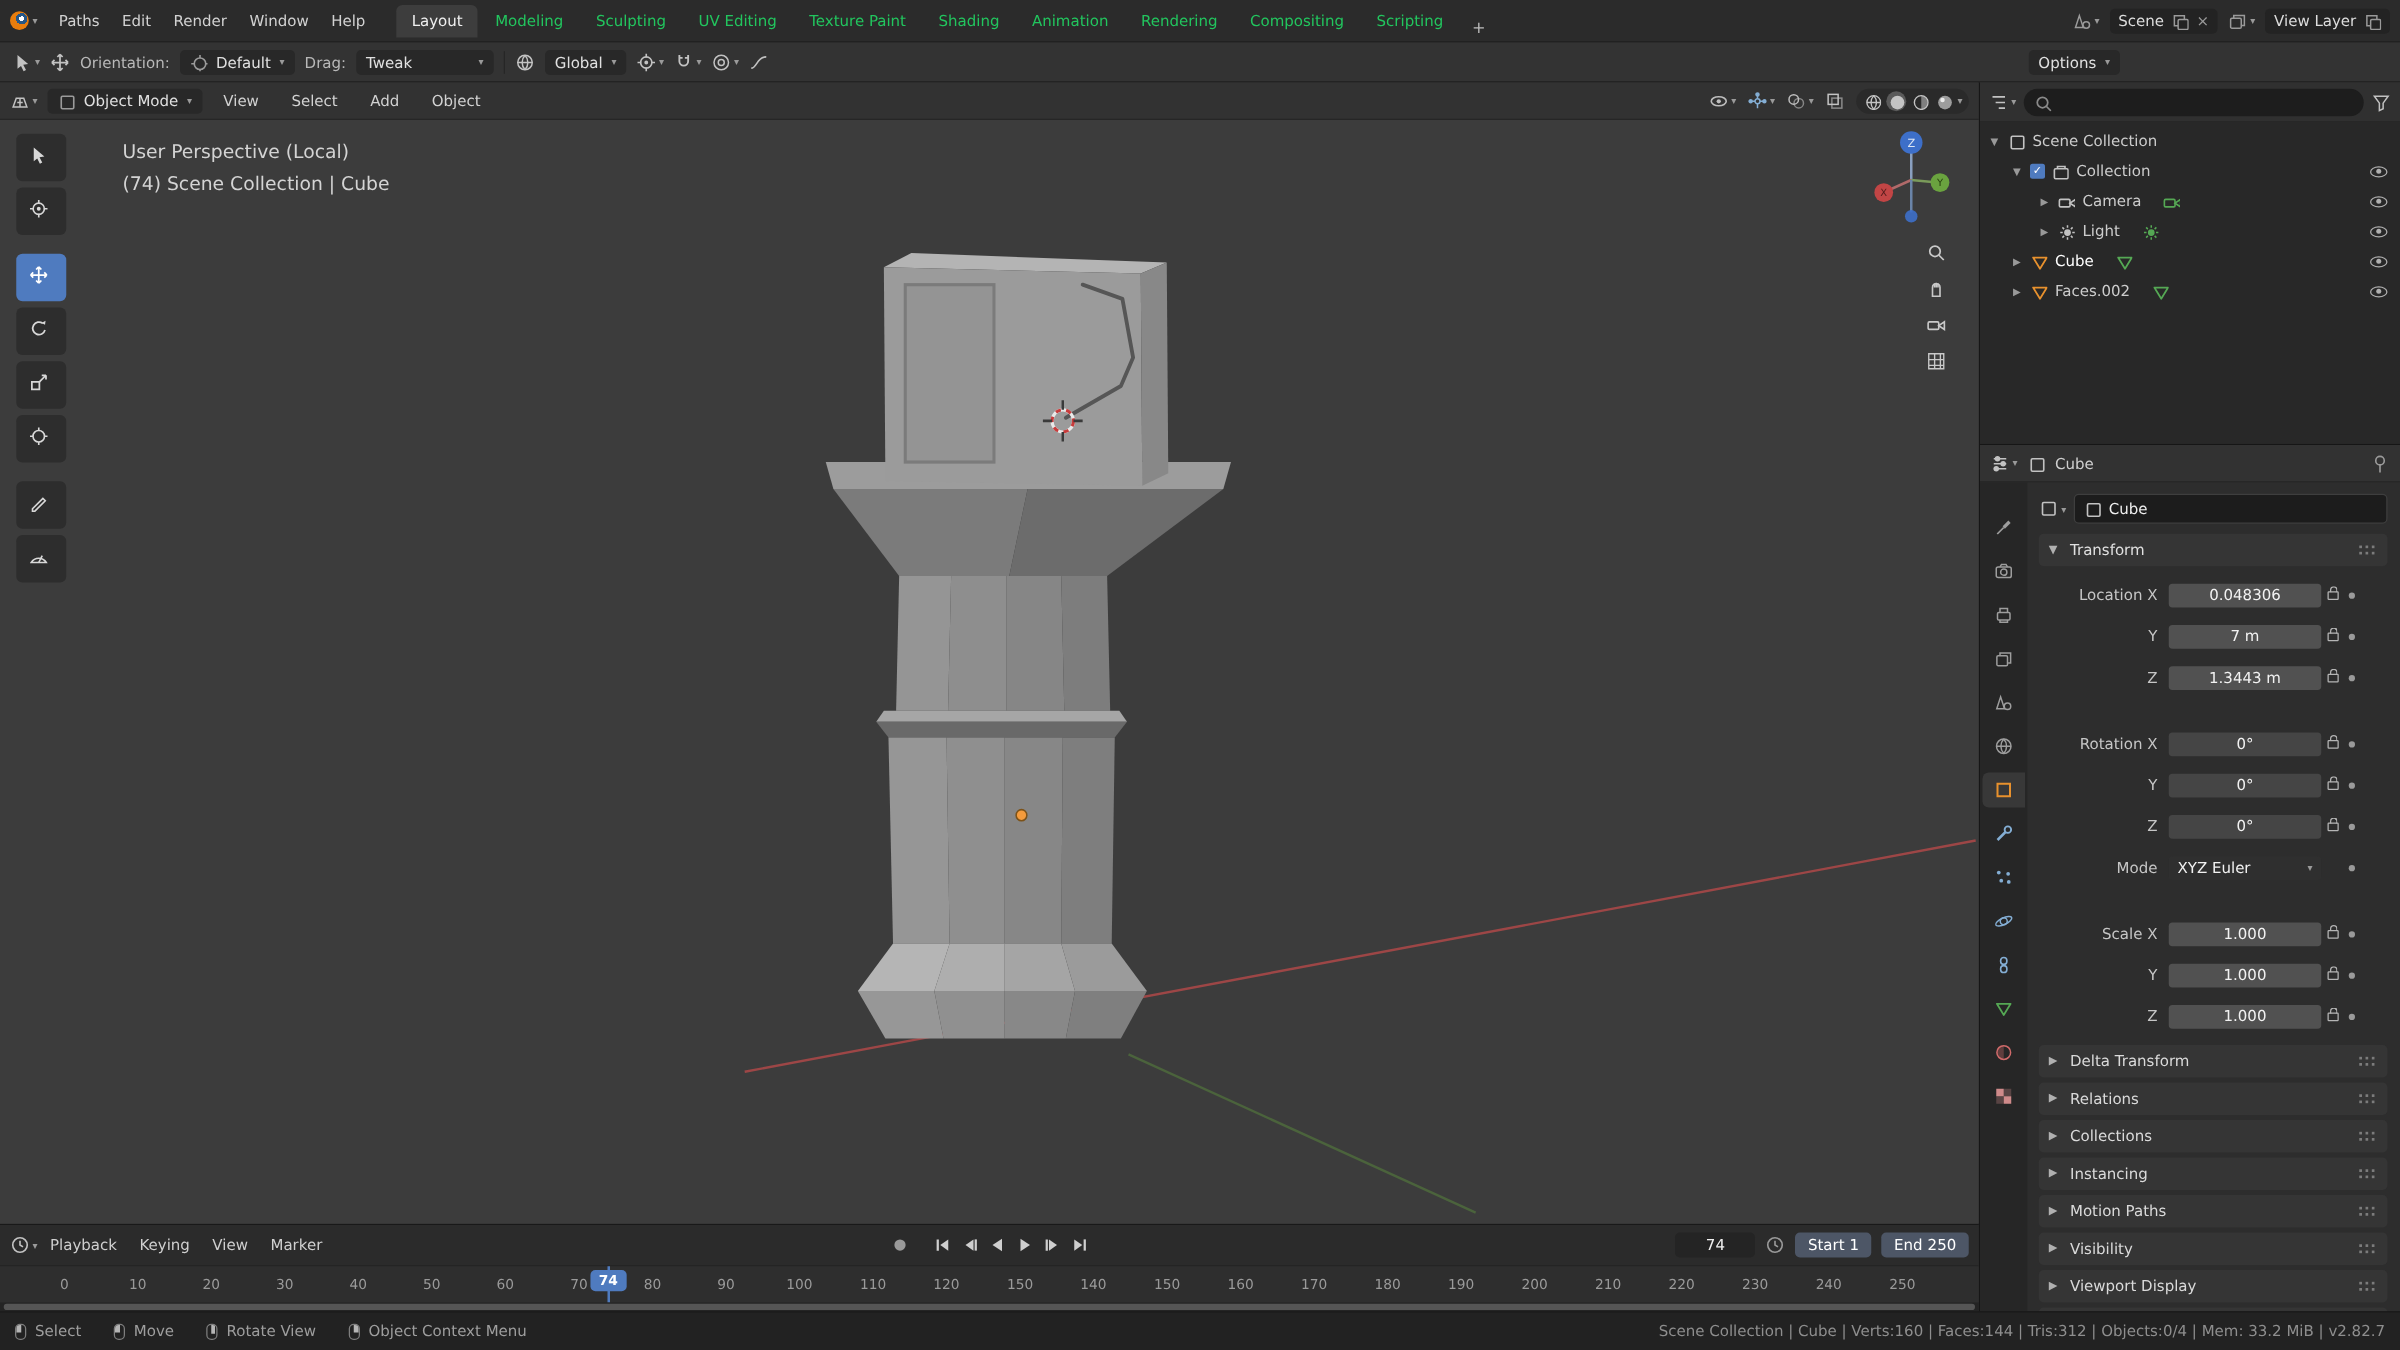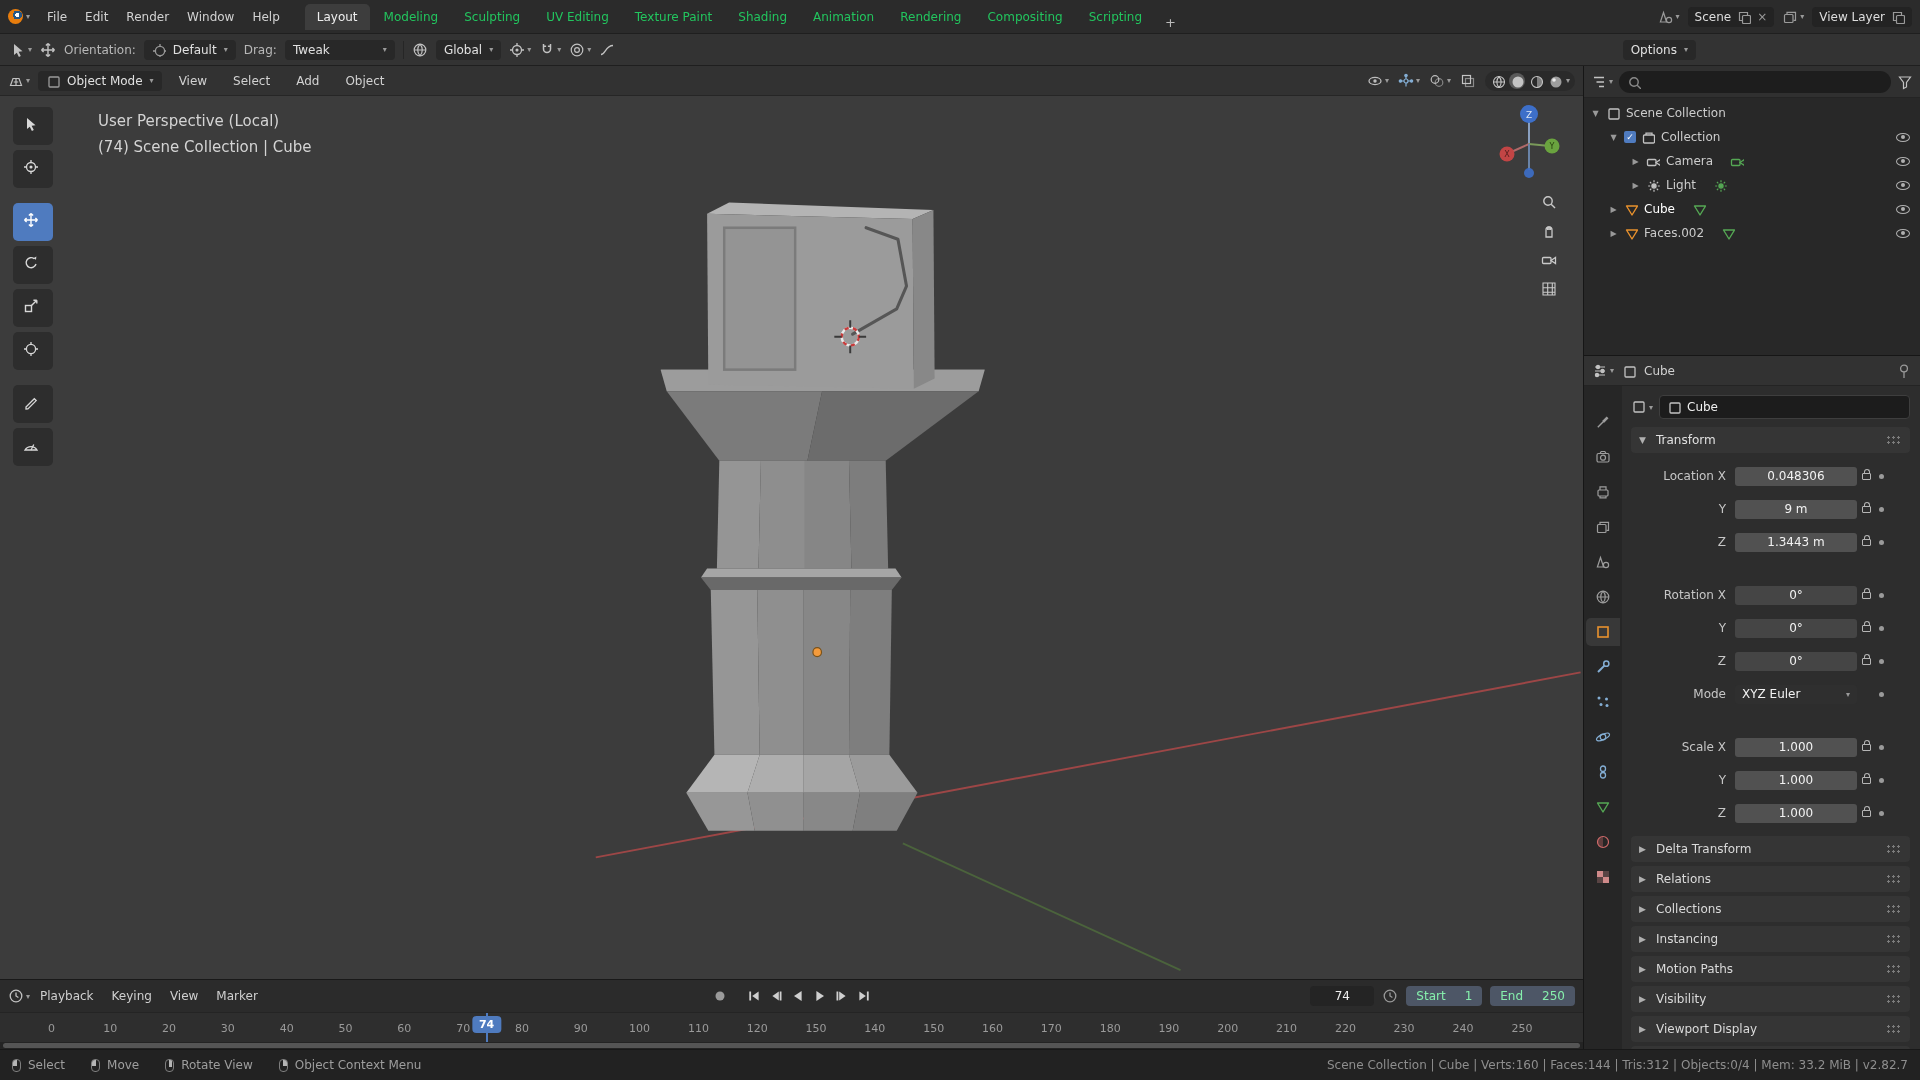--- a/index.html
+++ b/index.html
@@ -53,21 +53,21 @@
 .shade{width:16px;height:16px;display:flex;align-items:center;justify-content:center;border-radius:50%}
 .shade.active{background:#5a5a5a}
 
 
 .timeline{flex:0 0 69px;background:#2b2b2b;display:flex;flex-direction:column;border-top:1px solid #191919}
 .tl-header{height:32px;display:flex;align-items:center;padding:0 8px;gap:2px;position:relative}
 .tl-menu{padding:0 8px;color:#cfcfcf}
 .tl-controls{position:absolute;left:50%;transform:translateX(-50%);display:flex;align-items:center;gap:6px;color:#cfcfcf}
 .tl-right{margin-left:auto;display:flex;align-items:center;gap:8px}
 .frame-field{background:#242424;border-radius:4px;padding:3px 0;width:64px;text-align:center;color:#f0f0f0}
-.range-field{background:#4d5666;border-radius:4px;padding:3px 10px;display:flex;gap:19px;color:#86efac}
+.range-field{background:#4d5666;border-radius:4px;padding:3px 10px;display:flex;gap:4px;color:#ffffff}
 .tl-ruler{height:30px;background:#2e2e2e;border-top:1px solid #242424;position:relative}
 .ruler-label{position:absolute;top:50%;transform:translate(-50%,-50%);color:#9a9a9a;font-size:11px}
 .playhead-line{position:absolute;top:0;bottom:0;width:2px;background:#4f7bbf;transform:translateX(-1px)}
 .playhead{position:absolute;top:3px;transform:translateX(-50%);background:#4f7bbf;color:#fff;font-size:11px;font-weight:bold;padding:2px 7px;border-radius:4px}
 .tl-scroll{height:7px;background:#242424;position:relative}
 .tl-scrollbar{position:absolute;left:3px;right:3px;top:1px;height:5px;background:#555;border-radius:3px}
 
 
 .right-col{width:336px;display:flex;flex-direction:column;background:#2d2d2d}
 .outliner{height:290px;display:flex;flex-direction:column;border-bottom:1px solid #161616}
@@ -345,21 +345,21 @@
 </svg>
 
 <div class="app">
 
 
   <div class="topbar">
     <div class="appmenu">
       <div class="minilogo"></div>
       <span class="dd-arrow">▾</span>
     </div>
-    <span class="menu-item">File</span>
+    <span class="menu-item">Paths</span>
     <span class="menu-item">Edit</span>
     <span class="menu-item">Render</span>
     <span class="menu-item">Window</span>
     <span class="menu-item">Help</span>
     <div class="tabs">
       <span class="tab active">Layout</span>
       <span class="tab">Modeling</span>
       <span class="tab">Sculpting</span>
       <span class="tab">UV Editing</span>
       <span class="tab">Texture Paint</span>
@@ -940,21 +940,21 @@
             </div>
 
             <div class="trow">
                 <span class="tlabel">Location X</span>
                 <span class="tfield">0.048306</span>
                 <span class="lock"></span>
                 <span class="anim-dot"></span>
               </div>
             <div class="trow">
                 <span class="tlabel">Y</span>
-                <span class="tfield">9 m</span>
+                <span class="tfield">7 m</span>
                 <span class="lock"></span>
                 <span class="anim-dot"></span>
               </div>
             <div class="trow">
                 <span class="tlabel">Z</span>
                 <span class="tfield">1.3443 m</span>
                 <span class="lock"></span>
                 <span class="anim-dot"></span>
               </div>
             <div class="tgap"></div>

